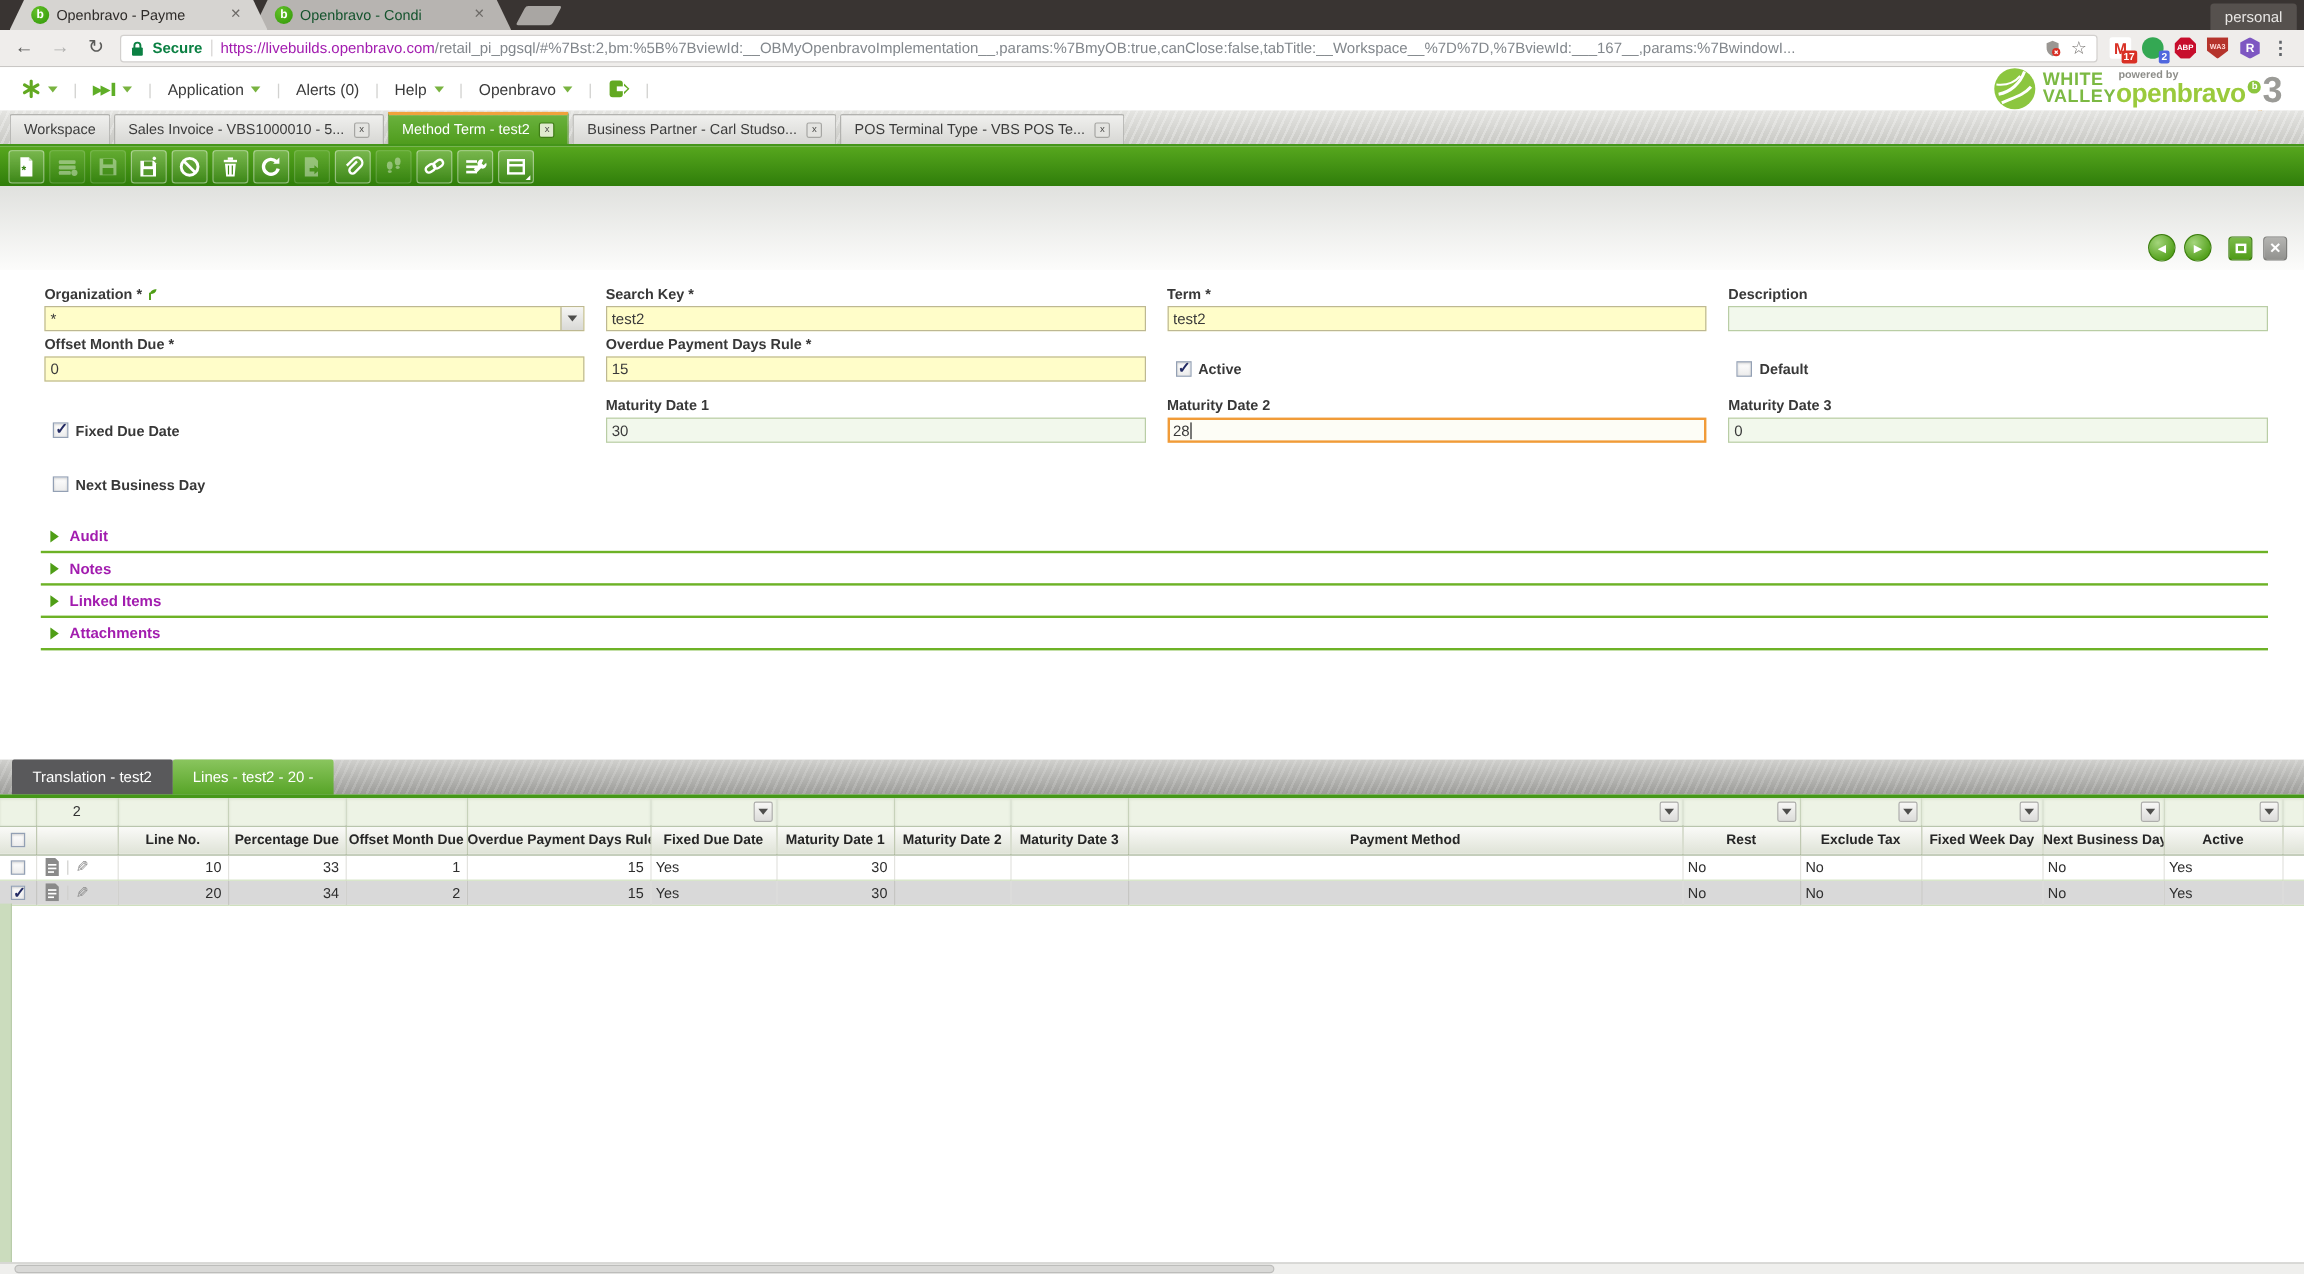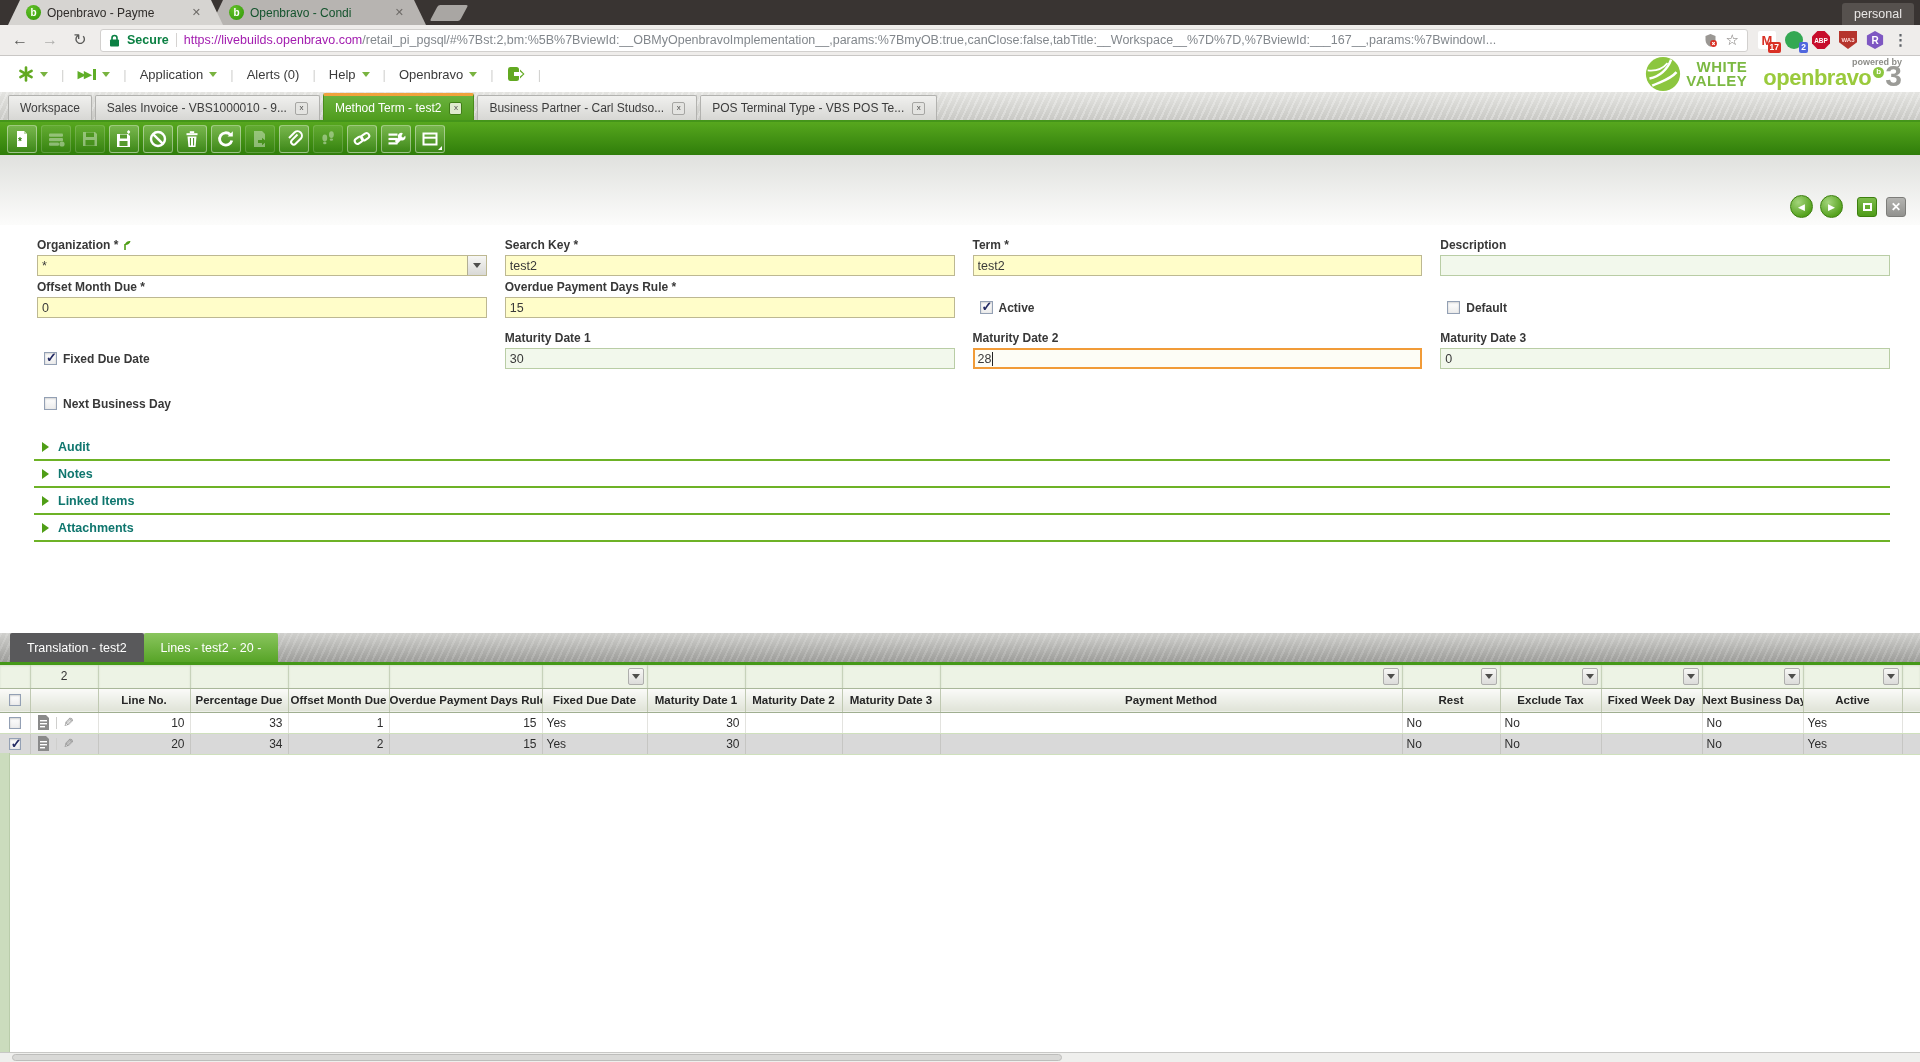--- a/index.html
+++ b/index.html
@@ -51,21 +51,21 @@
            clip-path:polygon(50% 0,95% 25%,95% 75%,50% 100%,5% 75%,5% 25%); }
   .kebab-icon { font-size:15px; color:#5f6368; font-weight:bold; letter-spacing:0; }
 
   
   .appbar { height:36px; background:#fff; display:flex; align-items:center; padding:0 10px 0 14px; }
   .appbar .sep { color:#d2d2d0; margin:0 9px; font-size:13px; }
   .menu-item { display:flex; align-items:center; gap:6px; font-size:13px; color:#3a3a3a; padding:2px 4px; }
   .chev { width:0; height:0; border-left:4px solid transparent; border-right:4px solid transparent; border-top:5px solid #79b340; margin-top:1px; }
   .ff-icon { display:flex; align-items:center; color:#5fae27; font-size:11px; letter-spacing:-2px; }
   .ff-icon .bar { width:3px; height:11px; background:#5fae27; margin-left:3px; }
-  .brand-zone { margin-left:auto; display:flex; align-items:center; gap:16px; padding-right:8px;text-align:right; }
+  .brand-zone { margin-left:auto; display:flex; align-items:center; padding-right:8px; }
   .wv { display:flex; align-items:center; gap:5px; }
   .wv-text { font-size:15px; font-weight:bold; color:#7cb943; line-height:.92; letter-spacing:.5px; }
   .ob-logo { position:relative; display:flex; flex-direction:column; line-height:1; }
   .ob-powered { font-size:9px; color:#8d8d89; font-weight:bold; margin-left:2px; }
   .ob-row { display:flex; align-items:flex-start; }
   .ob-name { font-size:22px; color:#9aca3c; font-weight:bold; letter-spacing:-.5px; }
   .ob-bcircle { width:11px; height:11px; border-radius:50%; background:#8cc63f; color:#fff; font-size:8px; font-weight:bold;
                 display:flex; align-items:center; justify-content:center; margin:0 1px 0 2px; }
   .ob-3 { font-size:30px; color:#9b9b97; font-weight:bold; margin-top:-6px; }
   .ob-tagline { position:absolute; right:0; bottom:-8px; font-size:7px; color:#f0a23c; font-weight:bold; }
@@ -114,21 +114,21 @@
                display:flex; align-items:center; justify-content:center; }
   .combo-btn .arr { width:0; height:0; border-left:4px solid transparent; border-right:4px solid transparent; border-top:5px solid #4e4e4c; }
   .check-cell { display:flex; align-items:center; gap:6px; height:21px; padding-left:7px; }
   .cb { position:relative; width:13px; height:13px; background:linear-gradient(#fff,#ececec); border:1px solid #93a0b4; box-shadow:inset 0 1px 2px rgba(0,0,0,.18); flex:none; }
   .cb.checked::after { content:"✓"; position:absolute; left:1px; top:-3px; font-size:13px; font-weight:bold; color:#232a63; }
   .cb-label { font-size:12px; font-weight:bold; color:#383838; }
 
   .sections { margin:22px 30px 0 34px; }
   .section { display:flex; align-items:center; gap:9px; padding:4px 0 5px 8px; border-bottom:2px solid #6db226; margin-bottom:2px; }
   .tri-right { width:0; height:0; border-top:5px solid transparent; border-bottom:5px solid transparent; border-left:7px solid #4f9e16; }
-  .section-label { font-size:12.5px; font-weight:bold; color:#0f766e; }
+  .section-label { font-size:12.5px; font-weight:bold; color:#a21caf; }
 
   
   .childtabs { position:absolute; left:0; right:0; top:478px; height:29px; background:linear-gradient(#d0d0cd,#9c9c99); display:flex; align-items:stretch; padding-left:10px; }
   .childtabs::before { content:""; position:absolute; inset:0; background:repeating-linear-gradient(115deg, rgba(255,255,255,.15) 0 2px, transparent 2px 6px); pointer-events:none; }
   .ctab { position:relative; display:flex; align-items:center; padding:0 17px; font-size:12.5px; color:#fff; border-radius:2px 2px 0 0; white-space:nowrap; }
   .ctab.translation { background:#59595b; }
   .ctab.active { background:linear-gradient(#8ac55e,#57a427); }
   .greenbar { position:absolute; left:0; right:0; top:507px; height:3px; background:#459818; }
 
   .gridwrap { position:absolute; left:0; right:0; top:510px; }
@@ -286,21 +286,21 @@
         <span class="ob-tagline">agile erp</span>
       </div>
     </div>
   </div>
 
   <div class="wintabs">
     <div class="wtab">
       <span>Workspace</span>
     </div>
     <div class="wtab">
-      <span>Sales Invoice - VBS1000010 - 9...</span>
+      <span>Sales Invoice - VBS1000010 - 5...</span>
       <span class="wclose">x</span>
     </div>
     <div class="wtab active">
       <span>Method Term - test2</span>
       <span class="wclose">x</span>
     </div>
     <div class="wtab">
       <span>Business Partner - Carl Studso...</span>
       <span class="wclose">x</span>
     </div>

